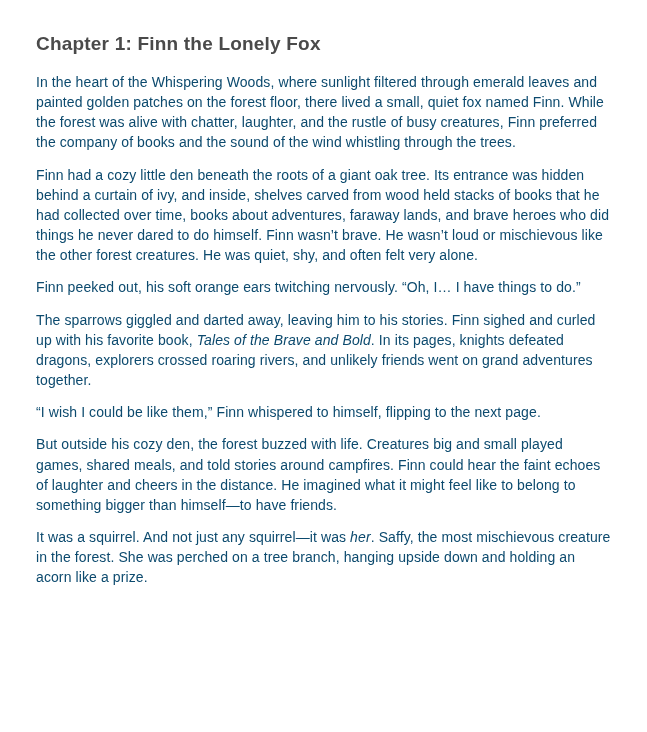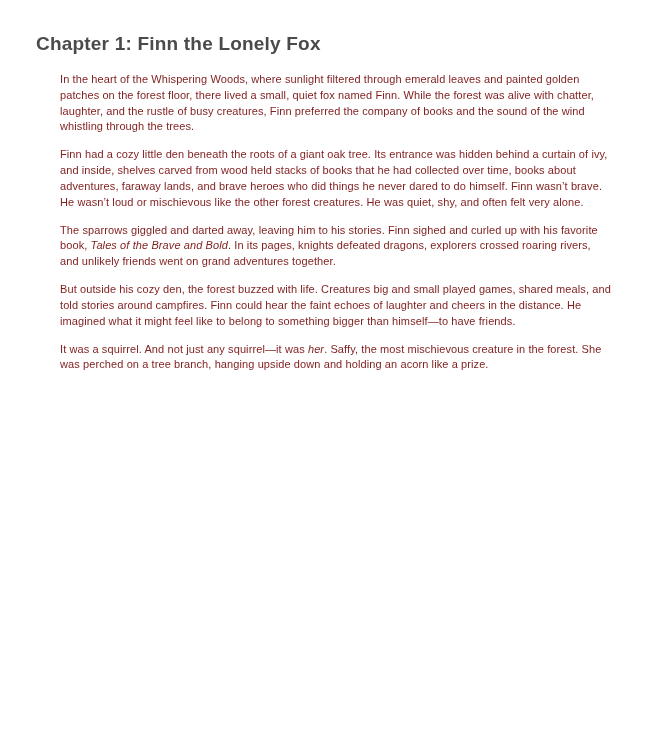--- a/index.html
+++ b/index.html
@@ -15,47 +15,48 @@
       overflow: hidden;
     }
     .doc-title {
       font-size: 19px;
       font-weight: 700;
       color: #4a4a4a;
       letter-spacing: 0.2px;
       margin: 13px 0 17px 0;
     }
     .para {
-      font-size: 11px;
+      font-size: 14px;
       line-height: 1.44;
-      color: #7f1d1d;
+      color: #0c4a6e;
       margin-bottom: 12px;
       letter-spacing: 0.1px;
-      margin-left: 24px;
     }
     .italic-run {
       font-style: italic;
       color: inherit;
     }
   </style>
 </head>
 <body>
 
 <main class="page">
 
   <h1 class="doc-title">Chapter 1: Finn the Lonely Fox</h1>
 
   <p class="para"><span>In the heart of the Whispering Woods, where sunlight filtered through emerald leaves and painted golden patches on the forest floor, there lived a small, quiet fox named Finn. While the forest was alive with chatter, laughter, and the rustle of busy creatures, Finn preferred the company of books and the sound of the wind whistling through the trees.</span></p>
 
   <p class="para"><span>Finn had a cozy little den beneath the roots of a giant oak tree. Its entrance was hidden behind a curtain of ivy, and inside, shelves carved from wood held stacks of books that he had collected over time, books about adventures, faraway lands, and brave heroes who did things he never dared to do himself. Finn wasn’t brave. He wasn’t loud or mischievous like the other forest creatures. He was quiet, shy, and often felt very alone.</span></p>
 
 
+  <p class="para"><span>Finn peeked out, his soft orange ears twitching nervously. “Oh, I… I have things to do.”</span></p>
 
   <p class="para"><span>The sparrows giggled and darted away, leaving him to his stories. Finn sighed and curled up with his favorite book, </span><em class="italic-run">Tales of the Brave and Bold</em><span>. In its pages, knights defeated dragons, explorers crossed roaring rivers, and unlikely friends went on grand adventures together.</span></p>
 
+  <p class="para"><span>“I wish I could be like them,” Finn whispered to himself, flipping to the next page.</span></p>
 
   <p class="para"><span>But outside his cozy den, the forest buzzed with life. Creatures big and small played games, shared meals, and told stories around campfires. Finn could hear the faint echoes of laughter and cheers in the distance. He imagined what it might feel like to belong to something bigger than himself—to have friends.</span></p>
 
 
 
   <p class="para"><span>It was a squirrel. And not just any squirrel—it was </span><em class="italic-run">her</em><span>. Saffy, the most mischievous creature in the forest. She was perched on a tree branch, hanging upside down and holding an acorn like a prize.</span></p>
 
 </main>
 
 </body></html>

